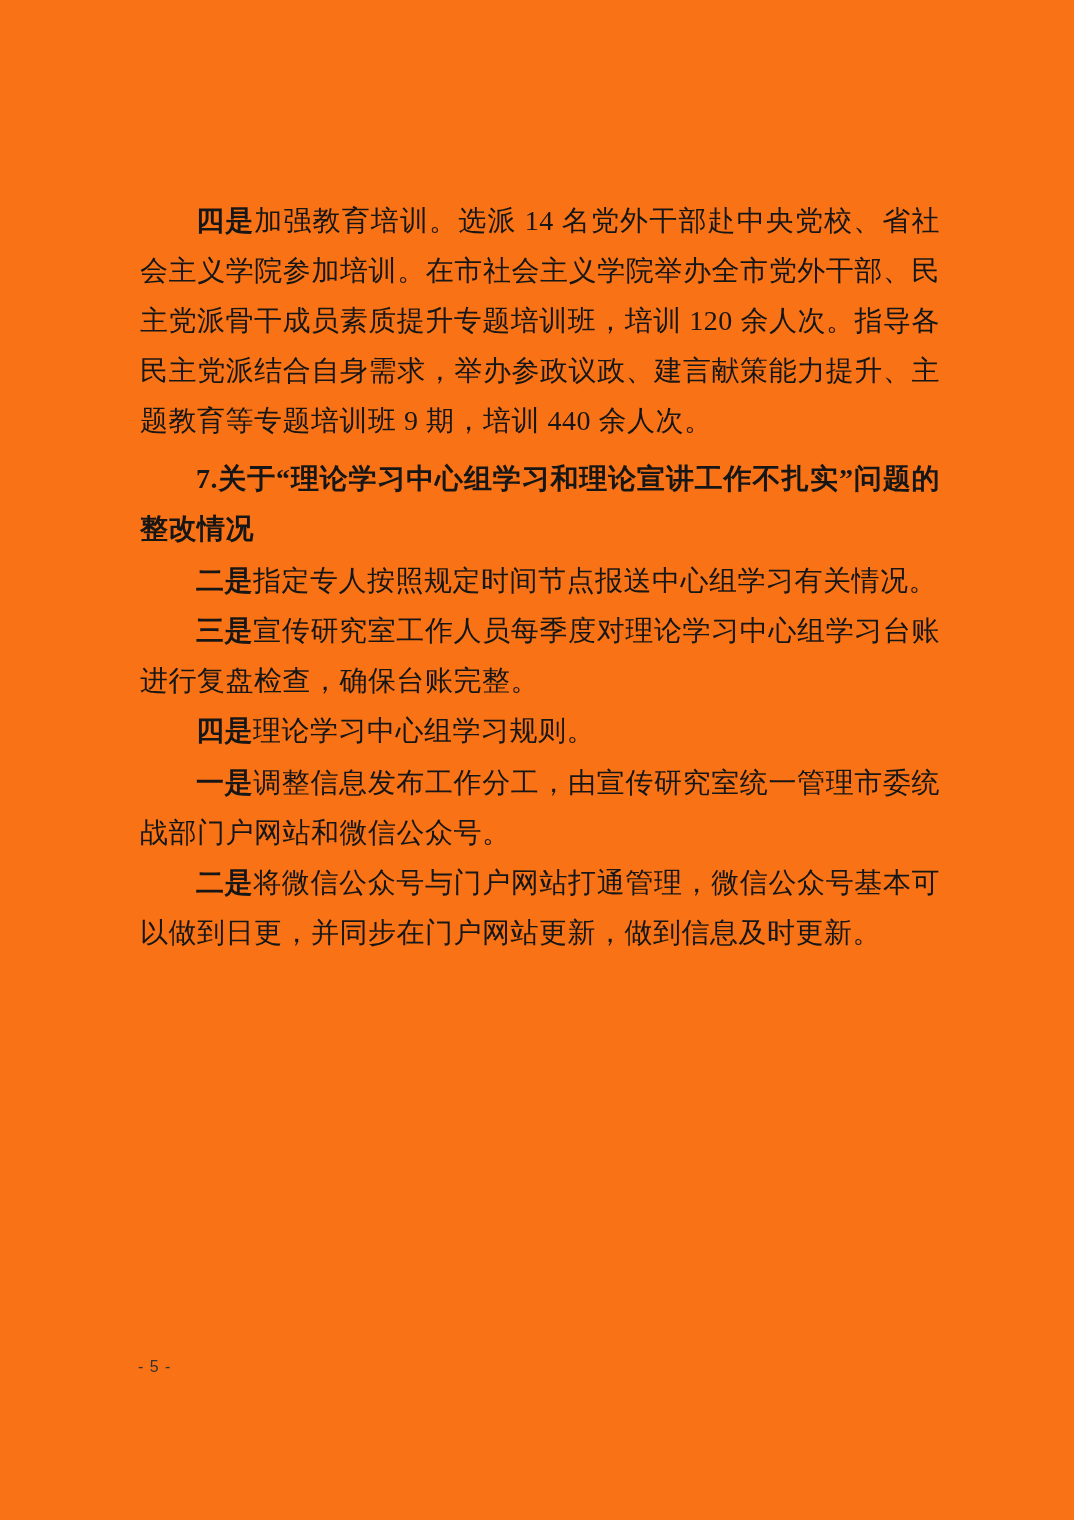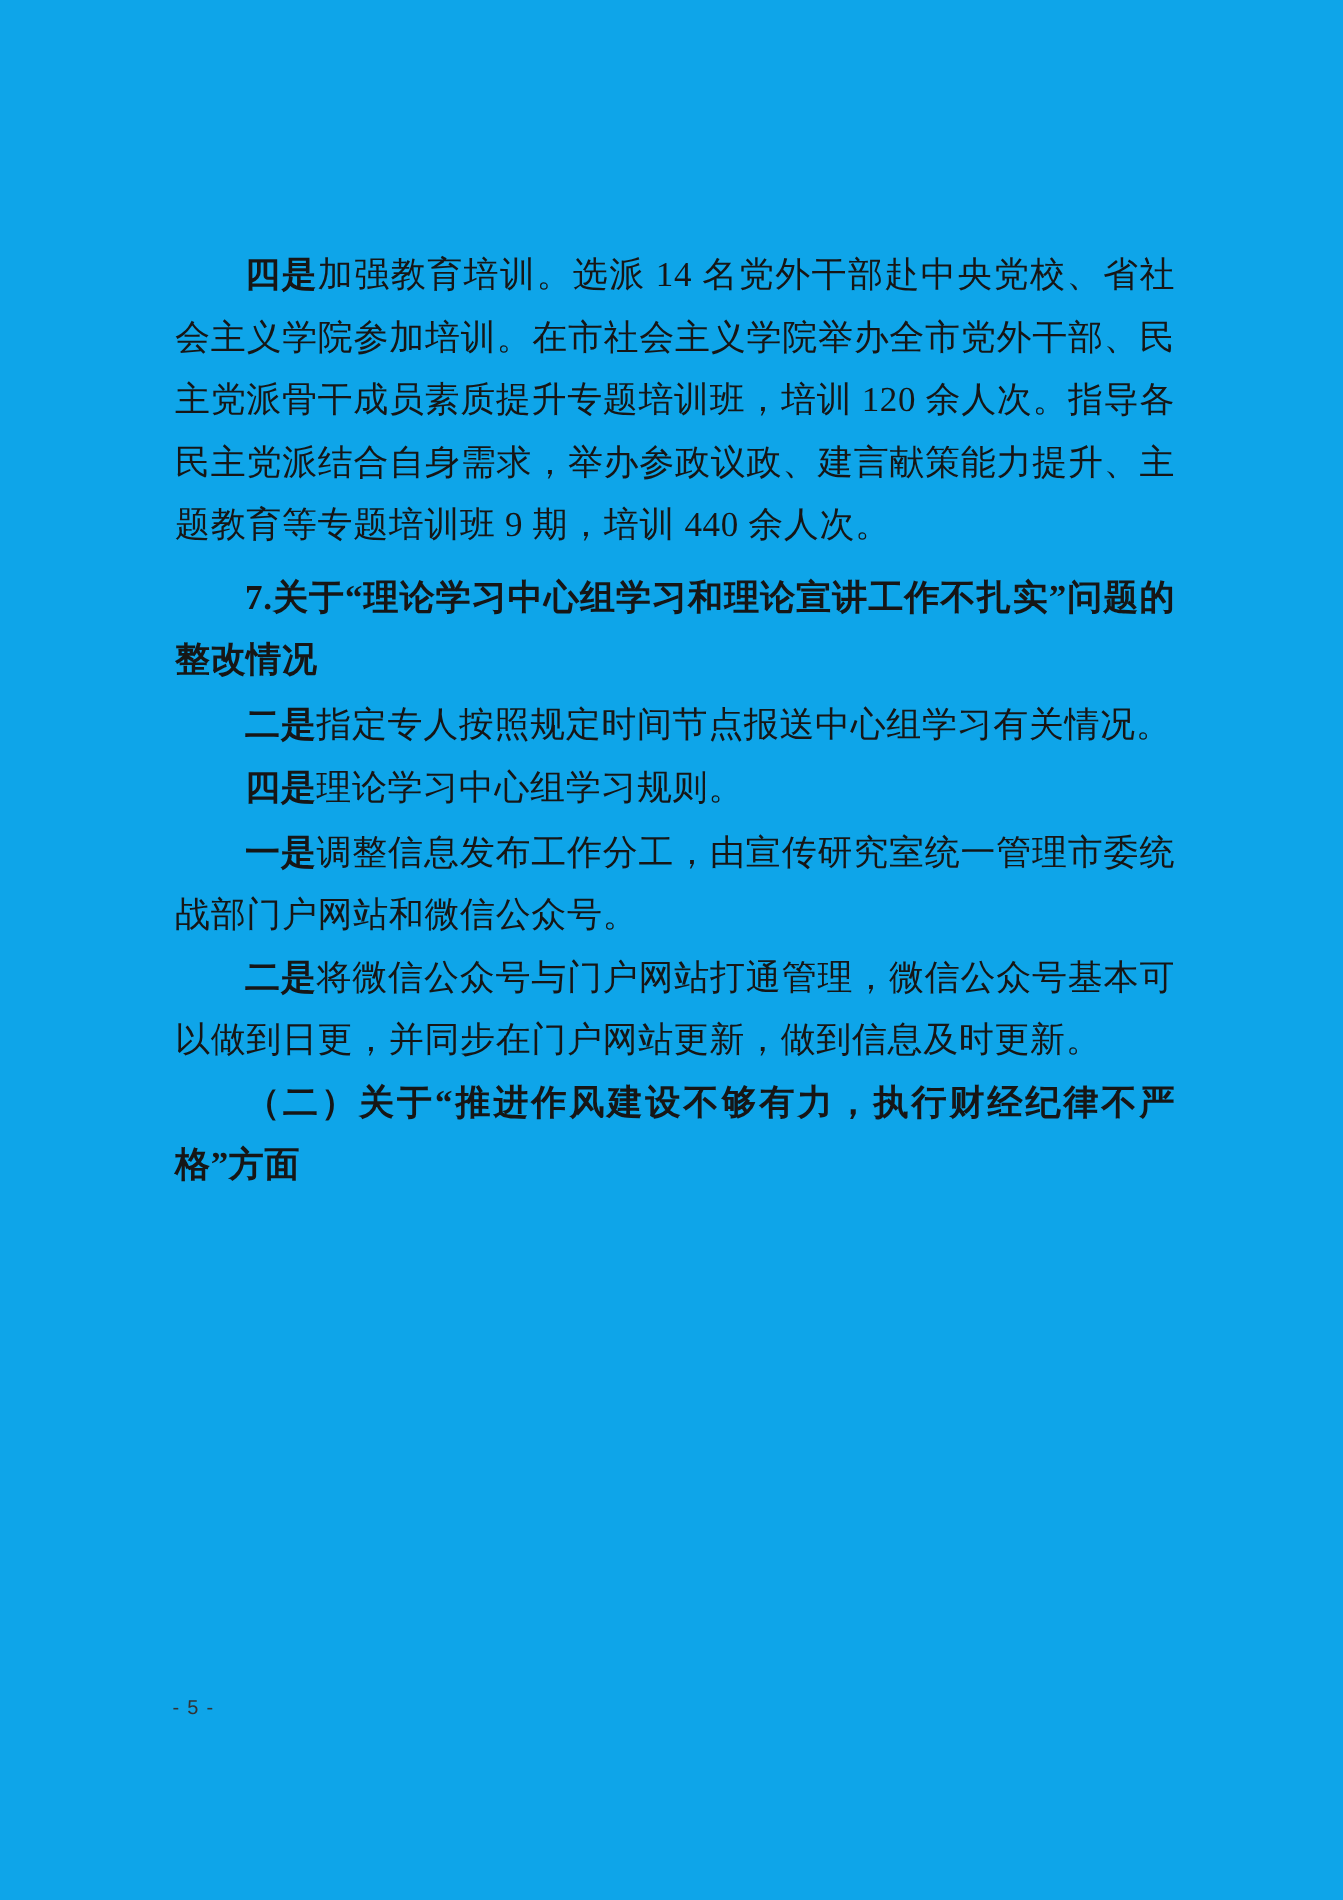--- a/index.html
+++ b/index.html
@@ -4,21 +4,21 @@
 <style>
   html, body {
     margin: 0;
     padding: 0;
     background: #ffffff;
   }
   .page {
     position: relative;
     width: 1074px;
     height: 1520px;
-    background: #0ea5e9;
+    background: #f97316;
     overflow: hidden;
     color: #161616;
     font-family: "Liberation Serif", "DejaVu Serif", serif;
   }
   .content {
     position: absolute;
     left: 140px;
     top: 196px;
     width: 800px;
     font-size: 28px;
@@ -57,26 +57,26 @@
 <div class="page">
   <div class="content">
 
     <p class="body"><span class="lead">四是</span><span>加强教育培训。选派 14 名党外干部赴中央党校、省社会主义学院参加培训。在市社会主义学院举办全市党外干部、民主党派骨干成员素质提升专题培训班，培训 120 余人次。指导各民主党派结合自身需求，举办参政议政、建言献策能力提升、主题教育等专题培训班 9 期，培训 440 余人次。</span></p>
 
     <p class="heading mt8">7.关于“理论学习中心组学习和理论宣讲工作不扎实”问题的整改情况</p>
 
 
     <p class="body mt2"><span class="lead">二是</span><span>指定专人按照规定时间节点报送中心组学习有关情况。</span></p>
 
+    <p class="body"><span class="lead">三是</span><span>宣传研究室工作人员每季度对理论学习中心组学习台账进行复盘检查，确保台账完整。</span></p>
 
     <p class="body"><span class="lead">四是</span><span>理论学习中心组学习规则。</span></p>
 
 
     <p class="body mt2"><span class="lead">一是</span><span>调整信息发布工作分工，由宣传研究室统一管理市委统战部门户网站和微信公众号。</span></p>
 
     <p class="body"><span class="lead">二是</span><span>将微信公众号与门户网站打通管理，微信公众号基本可以做到日更，并同步在门户网站更新，做到信息及时更新。</span></p>
 
-    <p class="subheading">（二）关于“推进作风建设不够有力，执行财经纪律不严格”方面</p>
 
   </div>
 
   <div class="page-number">- 5 -</div>
 </div>
 
 </body></html>

